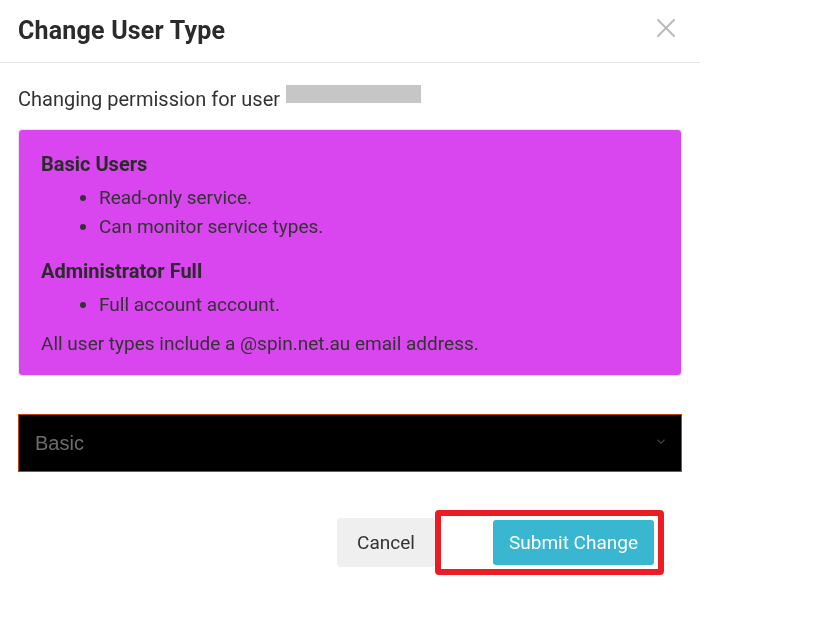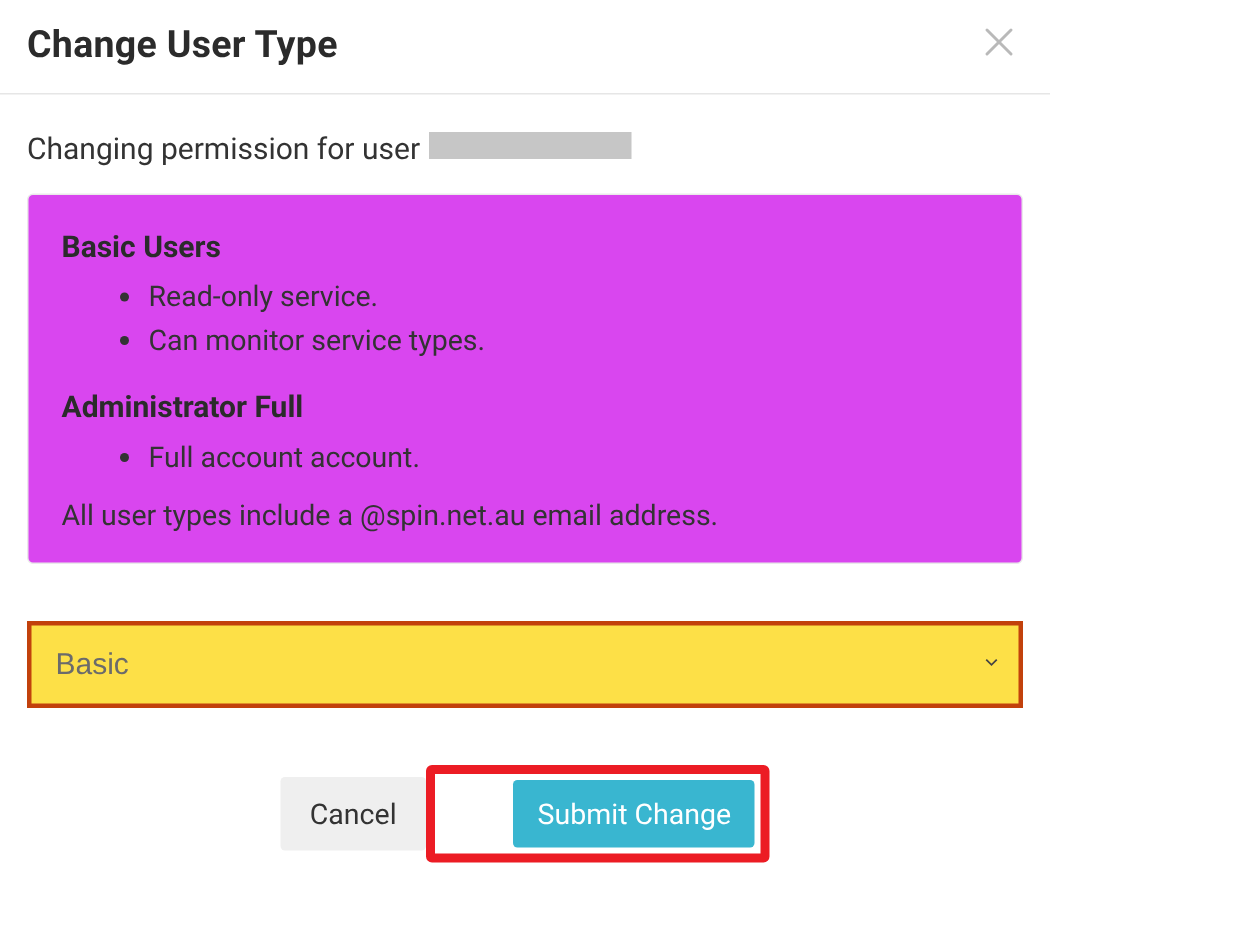--- a/index.html
+++ b/index.html
@@ -40,21 +40,20 @@
   }
   .close-btn svg { width: 24px; height: 24px; }
   .modal-body {
     padding: 18px 18px 0 18px;
   }
   .subtitle {
     font-size: 20px;
     color: #333;
     margin: 6px 0 18px 0;
     display: flex;
-    align-items: center;
     gap: 6px;
   }
   .redacted {
     display: inline-block;
     width: 135px;
     height: 18px;
     background: #c6c6c6;
     position: relative;
     top: -2px;
   }
@@ -86,43 +85,43 @@
     color: #333;
     margin-top: 12px;
   }
   .select-wrap {
     position: relative;
     margin-top: 38px;
   }
   .select-field {
     width: 100%;
     height: 58px;
-    border: 3px solid #c2410c;
-    background: #fde047;
+    border: 1px solid #c2410c;
+    background: #000000;
     font-size: 20px;
     color: #6b6b6b;
     padding: 0 40px 0 16px;
     appearance: none;
     -webkit-appearance: none;
     cursor: pointer;
   }
   .select-caret {
     position: absolute;
     right: 14px;
     top: 50%;
     transform: translateY(-50%);
     pointer-events: none;
     color: #444;
   }
   .select-caret svg { width: 14px; height: 14px; }
   .modal-footer {
     display: flex;
-    justify-content: center;
+    justify-content: flex-end;
     align-items: center;
-    padding: 0 18px;
+    padding: 0 36px;
     margin-top: 38px;
   }
   .btn {
     font-size: 19px;
     border: none;
     cursor: pointer;
     font-family: inherit;
   }
   .btn-cancel {
     background: #efefef;

